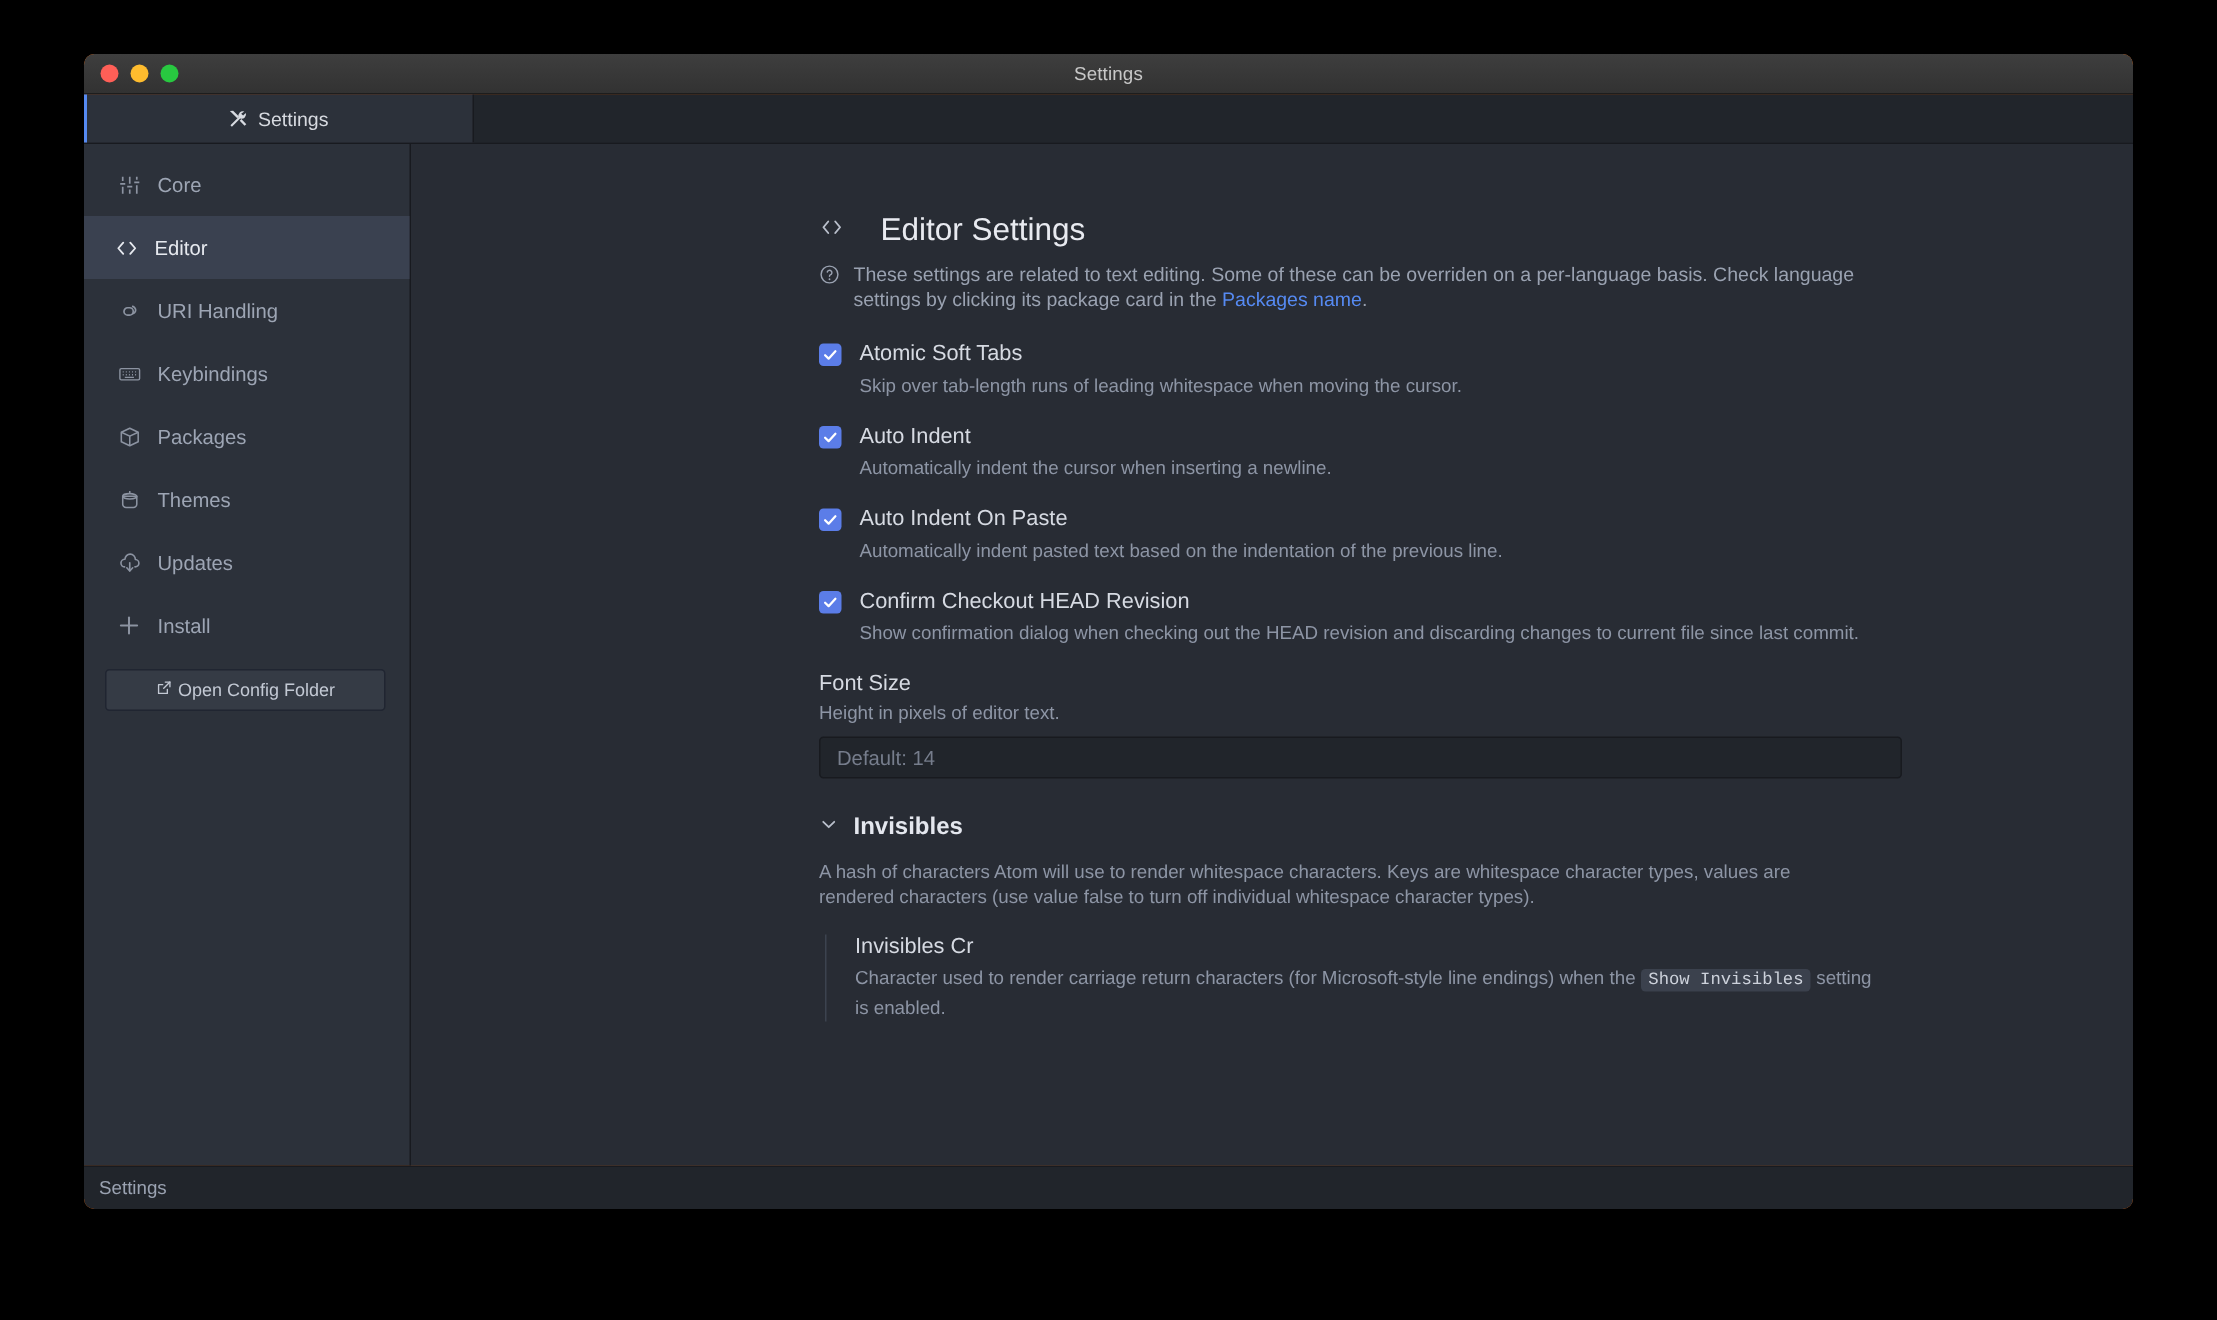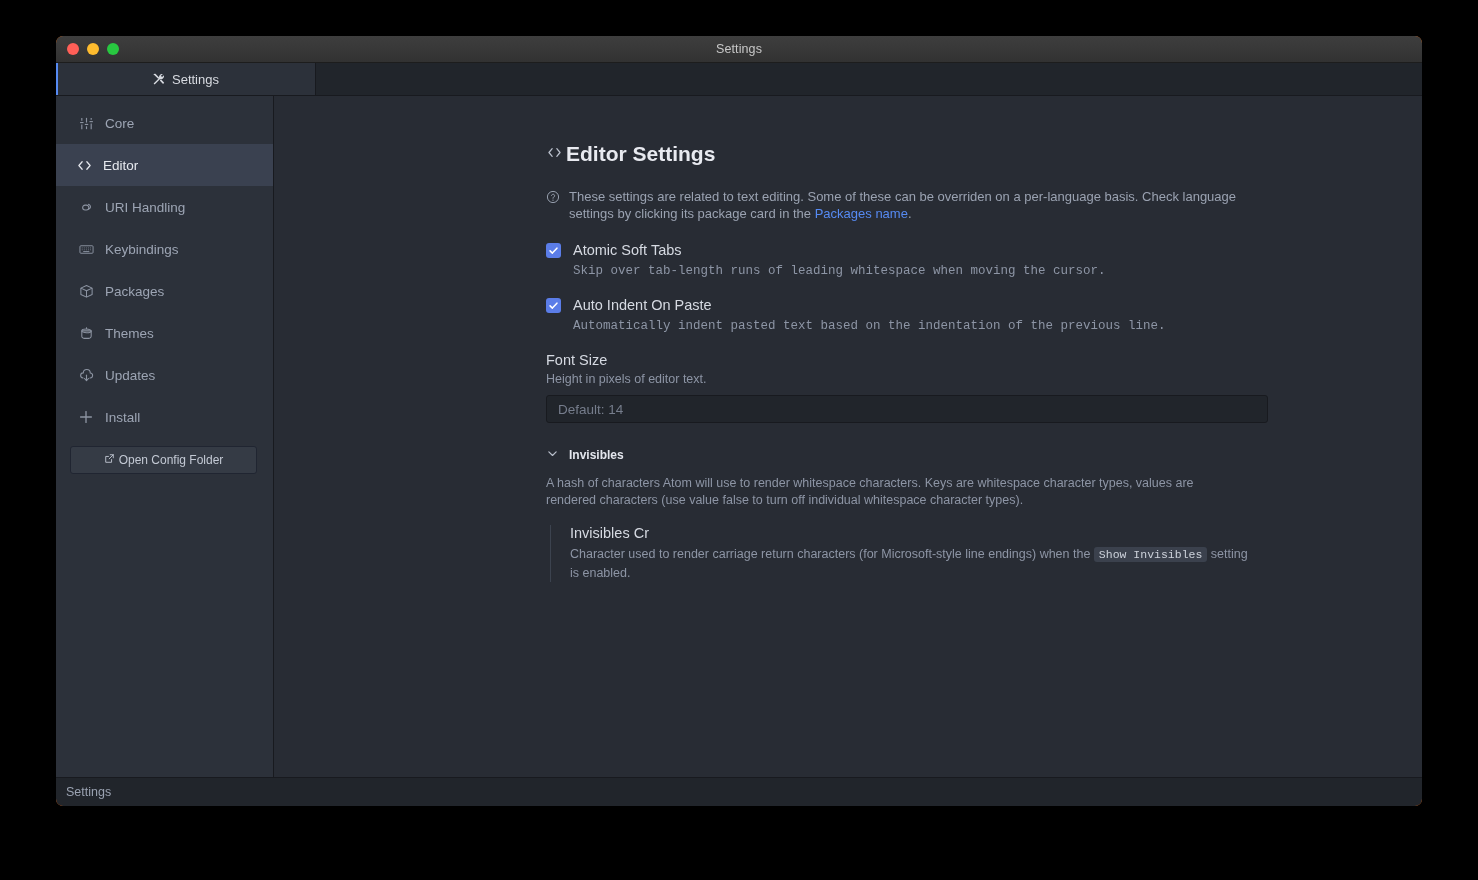--- a/index.html
+++ b/index.html
@@ -159,25 +159,25 @@
     padding: 46px 0 0 272px;
     box-sizing: border-box;
   }
   .content {
     width: 722px;
   }
 
   .page-title {
     display: flex;
     align-items: center;
-    gap: 3px;
+    gap: 24px;
     font-size: 21px;
-    font-weight: bold;
+    font-weight: normal;
     color: #e8eaf0;
-    margin-bottom: 22px;
+    margin-bottom: 8px;
   }
 
   .page-note {
     display: flex;
     gap: 9px;
     font-size: 13px;
     line-height: 17px;
     color: #9aa2b1;
     margin-bottom: 20px;
   }
@@ -204,21 +204,20 @@
   }
   .check-label {
     font-size: 14.5px;
     color: #d6dae2;
   }
   .check-desc {
     font-size: 12.5px;
     color: #8d95a5;
     margin: 5px 0 0 27px;
     line-height: 16px;
-    font-family: Liberation Mono, monospace;
   }
 
   
   .text-setting { margin-bottom: 18px; }
   .field-label {
     font-size: 14.5px;
     color: #d6dae2;
     margin-bottom: 4px;
   }
   .field-desc {
@@ -239,21 +238,21 @@
     box-sizing: border-box;
   }
   .field-input.placeholder { color: #767d8c; }
 
   
   .section { margin-top: 24px; }
   .section-head {
     display: flex;
     align-items: center;
     gap: 10px;
-    font-size: 12px;
+    font-size: 16px;
     font-weight: bold;
     color: #e4e7ee;
     margin-bottom: 12px;
   }
   .section-desc {
     font-size: 12.5px;
     line-height: 17px;
     color: #8d95a5;
     margin-bottom: 16px;
     width: 690px;
@@ -474,33 +473,55 @@
               <span class="checkbox">
                 <svg width="11" height="11" viewBox="0 0 16 16" stroke="#ffffff" stroke-width="2.2" fill="none" stroke-linecap="round" stroke-linejoin="round">
                   <polyline points="3,8.5 6.4,11.8 13,4.6"></polyline>
                 </svg>
               </span>
               <span class="check-label">Atomic Soft Tabs</span>
             </div>
             <div class="check-desc">Skip over tab-length runs of leading whitespace when moving the cursor.</div>
           </div>
 
+          <div class="check-setting">
+            <div class="check-row">
+              <span class="checkbox">
+                <svg width="11" height="11" viewBox="0 0 16 16" stroke="#ffffff" stroke-width="2.2" fill="none" stroke-linecap="round" stroke-linejoin="round">
+                  <polyline points="3,8.5 6.4,11.8 13,4.6"></polyline>
+                </svg>
+              </span>
+              <span class="check-label">Auto Indent</span>
+            </div>
+            <div class="check-desc">Automatically indent the cursor when inserting a newline.</div>
+          </div>
 
           <div class="check-setting">
             <div class="check-row">
               <span class="checkbox">
                 <svg width="11" height="11" viewBox="0 0 16 16" stroke="#ffffff" stroke-width="2.2" fill="none" stroke-linecap="round" stroke-linejoin="round">
                   <polyline points="3,8.5 6.4,11.8 13,4.6"></polyline>
                 </svg>
               </span>
               <span class="check-label">Auto Indent On Paste</span>
             </div>
             <div class="check-desc">Automatically indent pasted text based on the indentation of the previous line.</div>
           </div>
 
+          <div class="check-setting">
+            <div class="check-row">
+              <span class="checkbox">
+                <svg width="11" height="11" viewBox="0 0 16 16" stroke="#ffffff" stroke-width="2.2" fill="none" stroke-linecap="round" stroke-linejoin="round">
+                  <polyline points="3,8.5 6.4,11.8 13,4.6"></polyline>
+                </svg>
+              </span>
+              <span class="check-label">Confirm Checkout HEAD Revision</span>
+            </div>
+            <div class="check-desc">Show confirmation dialog when checking out the HEAD revision and discarding changes to current file since last commit.</div>
+          </div>
 
 
           <div class="text-setting">
             <div class="field-label">Font Size</div>
             <div class="field-desc">Height in pixels of editor text.</div>
             <div class="field-input placeholder">Default: 14</div>
           </div>
 
           <div class="section">
             <div class="section-head">

